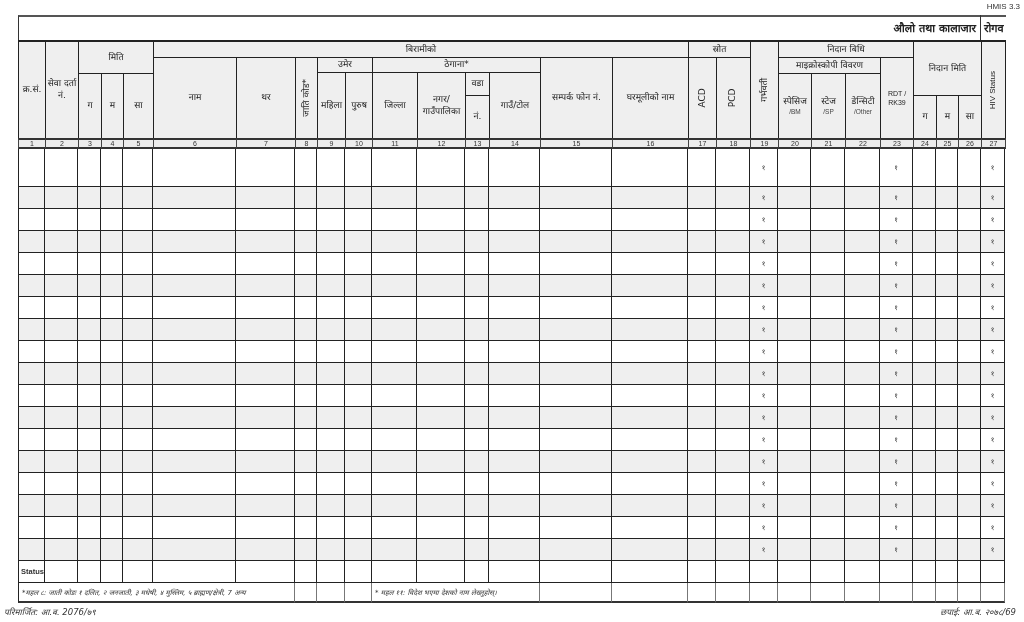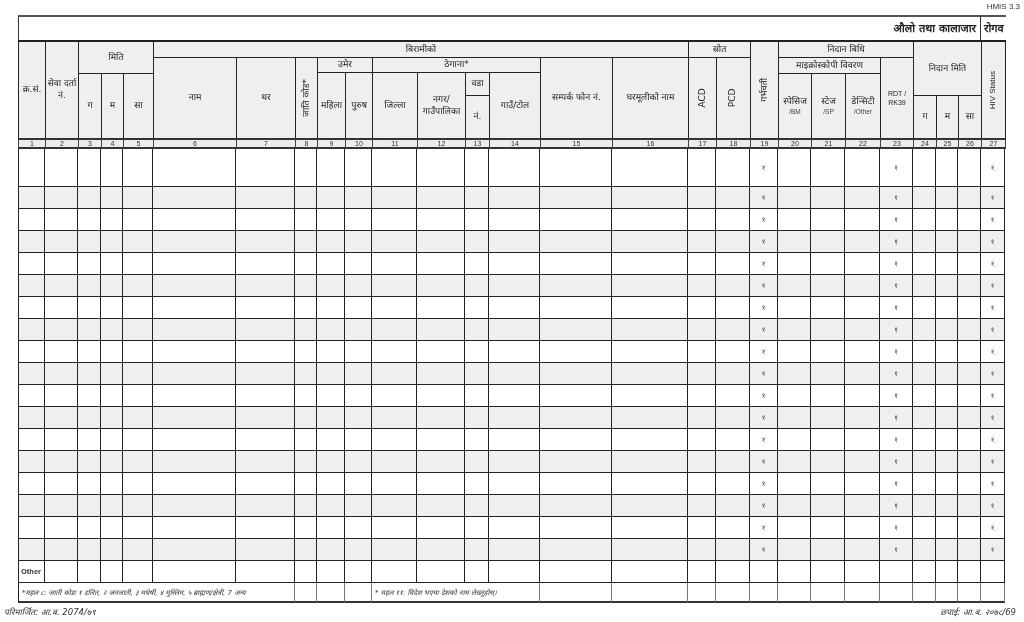--- a/index.html
+++ b/index.html
@@ -594,21 +594,21 @@
     <div class="abs cell row-odd" style="left: 716px; top: 539px; width: 34px; height: 22px;"></div>
     <div class="abs cell row-odd" style="left: 750px; top: 539px; width: 28px; height: 22px;">१</div>
     <div class="abs cell row-odd" style="left: 778px; top: 539px; width: 33px; height: 22px;"></div>
     <div class="abs cell row-odd" style="left: 811px; top: 539px; width: 34px; height: 22px;"></div>
     <div class="abs cell row-odd" style="left: 845px; top: 539px; width: 35px; height: 22px;"></div>
     <div class="abs cell row-odd" style="left: 880px; top: 539px; width: 33px; height: 22px;">१</div>
     <div class="abs cell row-odd" style="left: 913px; top: 539px; width: 23px; height: 22px;"></div>
     <div class="abs cell row-odd" style="left: 936px; top: 539px; width: 22px; height: 22px;"></div>
     <div class="abs cell row-odd" style="left: 958px; top: 539px; width: 23px; height: 22px;"></div>
     <div class="abs cell row-odd" style="left: 981px; top: 539px; width: 24px; height: 22px;">१</div>
-    <div class="abs cell row-even total" style="left: 18px; top: 561px; width: 27px; height: 22px; border-left: 1.5px solid rgb(34, 34, 34);">Other</div>
+    <div class="abs cell row-even total" style="left: 18px; top: 561px; width: 27px; height: 22px; border-left: 1.5px solid rgb(34, 34, 34);">Status</div>
     <div class="abs cell row-even" style="left: 45px; top: 561px; width: 33px; height: 22px;"></div>
     <div class="abs cell row-even" style="left: 78px; top: 561px; width: 23px; height: 22px;"></div>
     <div class="abs cell row-even" style="left: 101px; top: 561px; width: 22px; height: 22px;"></div>
     <div class="abs cell row-even" style="left: 123px; top: 561px; width: 30px; height: 22px;"></div>
     <div class="abs cell row-even" style="left: 153px; top: 561px; width: 83px; height: 22px;"></div>
     <div class="abs cell row-even" style="left: 236px; top: 561px; width: 59px; height: 22px;"></div>
     <div class="abs cell row-even" style="left: 295px; top: 561px; width: 22px; height: 22px;"></div>
     <div class="abs cell row-even" style="left: 317px; top: 561px; width: 28px; height: 22px;"></div>
     <div class="abs cell row-even" style="left: 345px; top: 561px; width: 27px; height: 22px;"></div>
     <div class="abs cell row-even" style="left: 372px; top: 561px; width: 45px; height: 22px;"></div>
@@ -643,14 +643,14 @@
     <div class="abs note" style="left: 778px; top: 583px; width: 33px; height: 20px;"></div>
     <div class="abs note" style="left: 811px; top: 583px; width: 34px; height: 20px;"></div>
     <div class="abs note" style="left: 845px; top: 583px; width: 35px; height: 20px;"></div>
     <div class="abs note" style="left: 880px; top: 583px; width: 33px; height: 20px;"></div>
     <div class="abs note" style="left: 913px; top: 583px; width: 23px; height: 20px;"></div>
     <div class="abs note" style="left: 936px; top: 583px; width: 22px; height: 20px;"></div>
     <div class="abs note" style="left: 958px; top: 583px; width: 23px; height: 20px;"></div>
     <div class="abs note" style="left: 981px; top: 583px; width: 24px; height: 20px;"></div>
   </div>
 
-<div class="abs foot" style="left:4px;top:606px;">परिमार्जित: आ.ब. 2074/७९</div>
+<div class="abs foot" style="left:4px;top:606px;">परिमार्जित: आ.ब. 2076/७९</div>
 <div class="abs foot" style="right:8px;top:606px;">छपाई: आ.ब. २०७८/69</div>
 
 </body></html>

